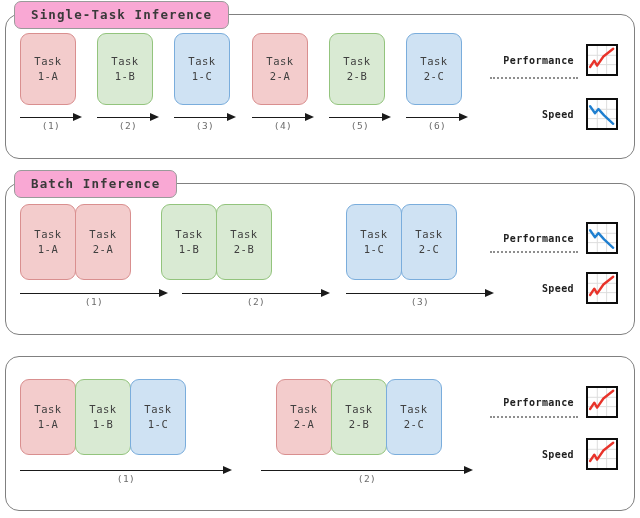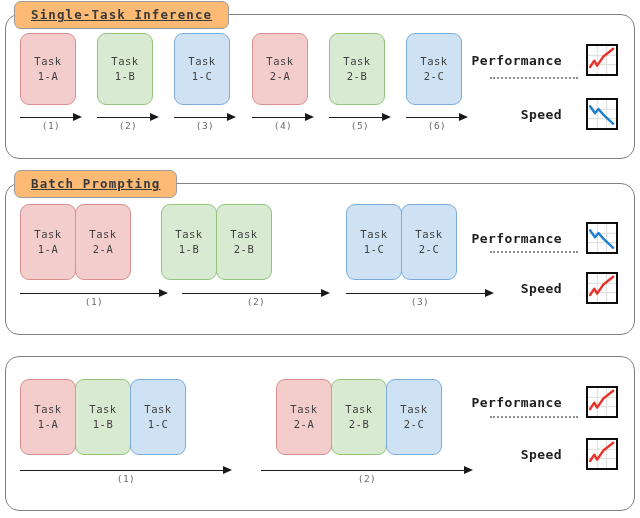--- a/index.html
+++ b/index.html
@@ -15,31 +15,30 @@
   .panel{
     position:absolute;
     border:1.3px solid #808080;
     border-radius:14px;
     background:#ffffff;
     box-sizing:border-box;
   }
   .panel-title{
     position:absolute;
     top:-14px;left:8px;
-    background:#fdba74;
+    background:#f9a8d4;
     border:1.3px solid #9a9a9a;
     border-radius:7px;
     padding:5px 16px 6px 16px;
     font-size:12.5px;
     font-weight:bold;
     letter-spacing:1.1px;
     color:#3a3a3a;
     white-space:nowrap;
     z-index:4;
-    text-decoration:underline;
   }
 
   
   .group{position:absolute;display:flex;}
   .task{
     width:56px;
     box-sizing:border-box;
     border-radius:9px;
     display:flex;
     flex-direction:column;
@@ -76,25 +75,25 @@
     letter-spacing:0.5px;
   }
   .legend-row{
     position:absolute;
     display:flex;
     align-items:center;
     justify-content:flex-end;
     width:140px;
   }
   .legend-label{
-    font-size:13px;
+    font-size:10px;
     font-weight:bold;
     color:#202020;
     letter-spacing:0.4px;
-    margin-right:24px;
+    margin-right:12px;
     white-space:nowrap;
   }
   .spark{
     width:32px;height:32px;
     border:2.6px solid #0d0d0d;
     background:#ffffff;
     box-sizing:border-box;
     display:block;
     flex:0 0 auto;
   }
@@ -192,21 +191,21 @@
       <svg viewBox="0 0 40 40" class="spark">
         <line x1="13.3" y1="0" x2="13.3" y2="40" stroke="#dcdcdc" stroke-width="1.4"></line>
         <line x1="0" y1="13.3" x2="40" y2="13.3" stroke="#dcdcdc" stroke-width="1.4"></line>
         <line x1="26.6" y1="0" x2="26.6" y2="40" stroke="#dcdcdc" stroke-width="1.4"></line>
         <line x1="0" y1="26.6" x2="40" y2="26.6" stroke="#dcdcdc" stroke-width="1.4"></line>
         <polyline points="3,9 10,19 15,13 23,22 36,34" fill="none" stroke="#1f7fd0" stroke-width="3.4" stroke-linejoin="round" stroke-linecap="round"></polyline>
       </svg>
     </div>
     <div class="sep" style="left: 490px; top: 77px; width: 88px;"></div>
     <div class="panel" style="left: 5px; top: 183px; width: 630px; height: 152px;">
-      <div class="panel-title">Batch Prompting</div>
+      <div class="panel-title">Batch Inference</div>
       <div class="group" style="left: 14px; top: 20px;">
         <div class="task pink" style="height: 76px;">
           <span>Task</span>
           <span>1-A</span>
         </div>
         <div class="task pink" style="height: 76px; margin-left: -1px;">
           <span>Task</span>
           <span>2-A</span>
         </div>
       </div>

